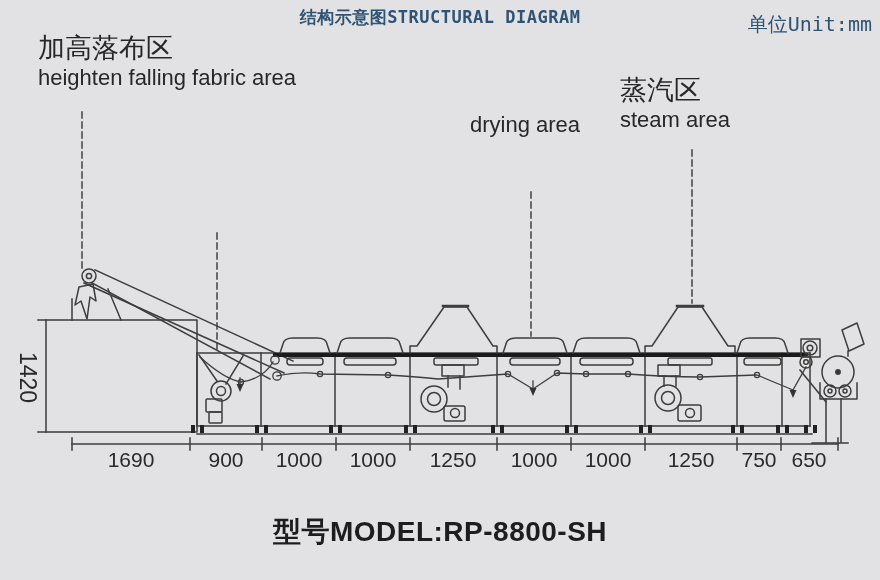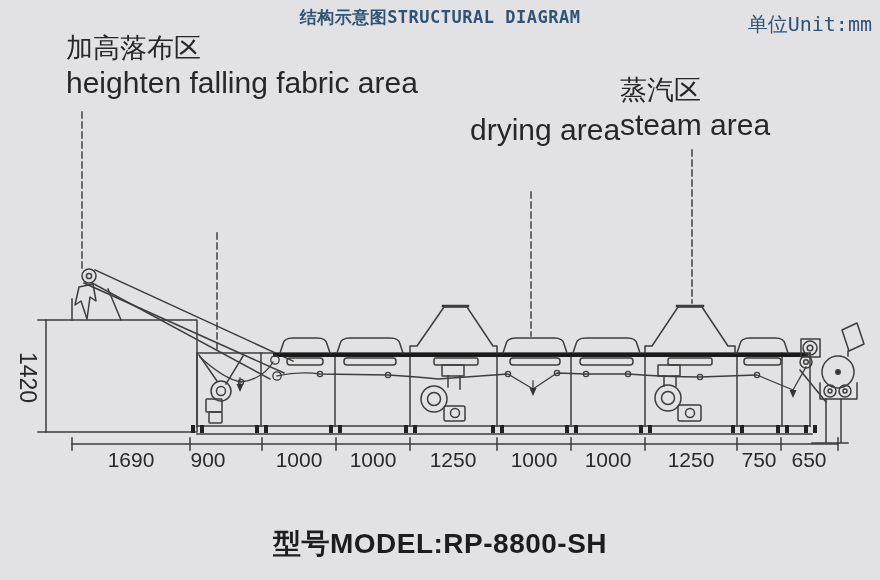--- a/index.html
+++ b/index.html
@@ -14,36 +14,36 @@
     font-family:"DejaVu Sans Mono","Liberation Sans",monospace;
     font-size:17px;font-weight:bold;color:#2e5374;white-space:nowrap;letter-spacing:.5px;
   }
   .unit{
     position:absolute;top:11px;right:8px;
     font-family:"DejaVu Sans Mono","Liberation Sans",monospace;
     font-size:20px;font-weight:normal;color:#2e5374;white-space:nowrap;
   }
   .area-label{position:absolute;white-space:nowrap;line-height:1.22;}
   .area-label .zh{display:block;font-size:27px;}
-  .area-label .en{display:block;font-size:30px;}
-  #lbl-falling{left:38px;top:32px;margin-left:28px;}
+  .area-label .en{display:block;font-size:22px;}
+  #lbl-falling{left:38px;top:32px;}
   #lbl-cooling{left:152px;top:158px;}
   #lbl-drying{left:470px;top:112px;}
   #lbl-steam{left:620px;top:74px;}
   .vdim{
     position:absolute;left:-14px;top:364px;width:82px;text-align:center;
     font-size:23px;color:#2a2a2a;transform:rotate(90deg);
   }
   .dim-num{
     position:absolute;top:448px;transform:translateX(-50%);
     font-size:21px;color:#2a2a2a;white-space:nowrap;
   }
   .model{
     position:absolute;top:513px;left:50%;transform:translateX(-50%);
-    font-size:28px;font-weight:600;color:#1d1d1d;letter-spacing:.5px;white-space:nowrap;margin-top:12px;
+    font-size:28px;font-weight:600;color:#1d1d1d;letter-spacing:.5px;white-space:nowrap;
   }
   svg{position:absolute;left:0;top:0;}
 </style>
 </head>
 <body>
 
 <div class="page">
 
   <svg width="880" height="580" viewBox="0 0 880 580">
     <g fill="none" stroke="#3d3d3d" stroke-width="1.5" stroke-linejoin="round" stroke-linecap="square">
@@ -172,21 +172,21 @@
     <span class="en">drying area</span>
   </div>
   <div class="area-label" id="lbl-steam">
     <span class="zh">蒸汽区</span>
     <span class="en">steam area</span>
   </div>
 
   <div class="vdim">1420</div>
 
   <span class="dim-num" style="left:131px">1690</span>
-  <span class="dim-num" style="left:208px">900</span>
+  <span class="dim-num" style="left:226px">900</span>
   <span class="dim-num" style="left:299px">1000</span>
   <span class="dim-num" style="left:373px">1000</span>
   <span class="dim-num" style="left:453px">1250</span>
   <span class="dim-num" style="left:534px">1000</span>
   <span class="dim-num" style="left:608px">1000</span>
   <span class="dim-num" style="left:691px">1250</span>
   <span class="dim-num" style="left:759px">750</span>
   <span class="dim-num" style="left:809px">650</span>
 
   <div class="model">型号MODEL:RP-8800-SH</div>

